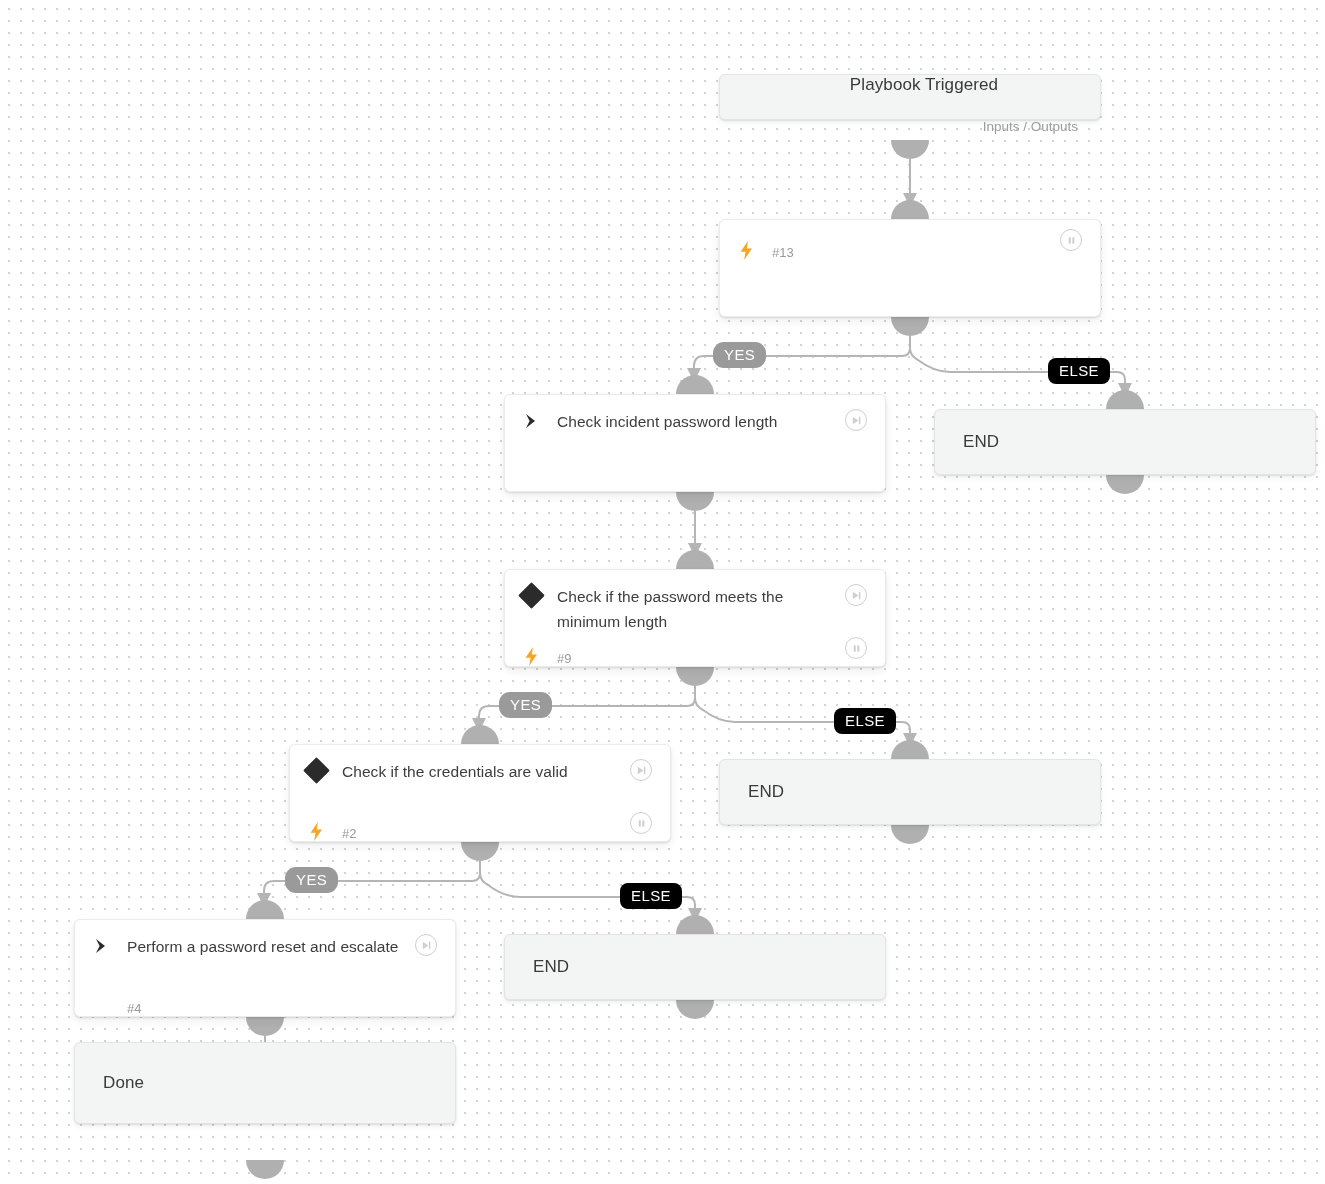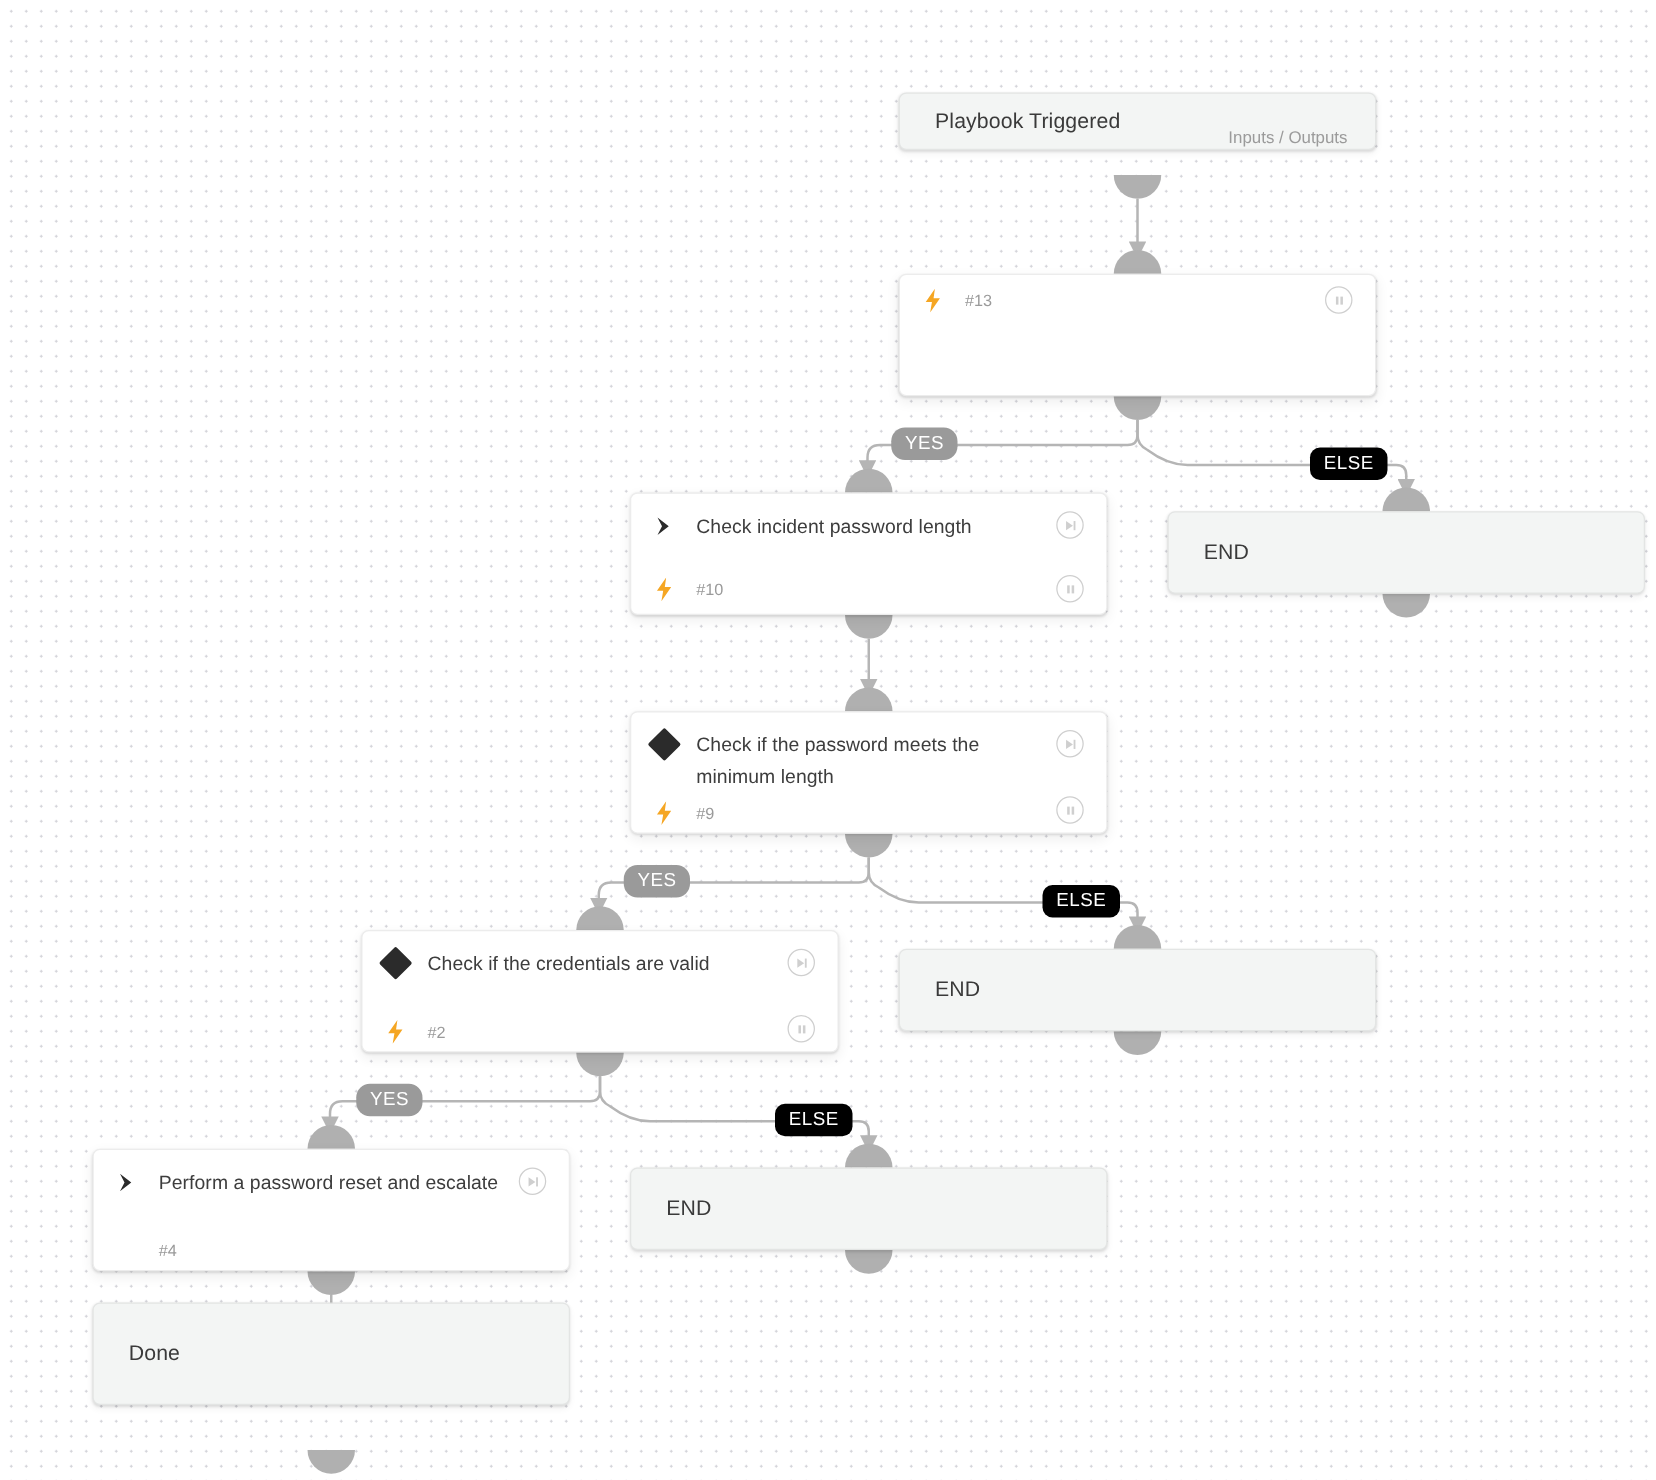--- a/index.html
+++ b/index.html
@@ -100,21 +100,21 @@
   }
   .card-title {
     font-size: 15.5px;
     line-height: 25px;
     color: #3d3d3d;
     padding-right: 48px;
     letter-spacing: 0.05px;
   }
   .card-row-bottom {
     display: flex;
-    align-items: center;
+    align-items: flex-end;
     height: 40px;
     position: relative;
   }
   .card-bolt {
     width: 52px;
     flex: 0 0 52px;
     display: flex;
     justify-content: center;
     align-items: center;
   }
@@ -217,21 +217,21 @@
 
   <div class="handle target" style="left:246px; top:900px;"></div>
   <div class="handle source" style="left:246px; top:1017px;"></div>
 
   <div class="handle target" style="left:676px; top:915px;"></div>
   <div class="handle source" style="left:676px; top:1000px;"></div>
 
   <div class="handle target" style="left:246px; top:1075px;"></div>
   <div class="handle source" style="left:246px; top:1160px;"></div>
 
-  <div class="node block" style="left:719px; top:74px; width:382px; height:46px;">
+  <div class="node block" style="left:719px; top:74px; width:382px; height:46px;flex-direction:column;">
     <span class="block-title">Playbook Triggered</span>
     <span class="block-right">Inputs / Outputs</span>
   </div>
 
   <div class="node card" style="left:719px; top:219px; width:382px; height:98px;">
     <div class="card-row-bottom">
       <div class="card-bolt">
         <svg width="15" height="19" viewBox="0 0 12 16">
             <path d="M7.2 0 L1 9 L5.2 9 L4 16 L10.6 6.4 L6.3 6.4 Z" fill="#f5a623"></path>
           </svg>
@@ -251,34 +251,20 @@
       <div class="card-icon">
         <svg width="20" height="20" viewBox="0 0 20 20">
             <path d="M5 3 L14 10 L5 17 L8.6 10 Z" fill="#2b2b2b"></path>
           </svg>
       </div>
       <div class="card-title">Check incident password length</div>
       <div class="ctrl step">
         <svg width="11" height="11" viewBox="0 0 12 12">
             <path d="M2 2 L8 6 L2 10 Z" fill="#cfcfcf"></path>
             <rect x="8.6" y="2" width="1.6" height="8" fill="#cfcfcf"></rect>
-          </svg>
-      </div>
-    </div>
-    <div class="card-row-bottom">
-      <div class="card-bolt">
-        <svg width="15" height="19" viewBox="0 0 12 16">
-            <path d="M7.2 0 L1 9 L5.2 9 L4 16 L10.6 6.4 L6.3 6.4 Z" fill="#f5a623"></path>
-          </svg>
-      </div>
-      <div class="card-id">#10</div>
-      <div class="ctrl pause">
-        <svg width="11" height="11" viewBox="0 0 12 12">
-            <rect x="3" y="2.5" width="2.2" height="7" fill="#cfcfcf"></rect>
-            <rect x="6.9" y="2.5" width="2.2" height="7" fill="#cfcfcf"></rect>
           </svg>
       </div>
     </div>
   </div>
 
   <div class="node block" style="left:934px; top:409px; width:382px; height:66px;">
     <span class="block-title">END</span>
   </div>
 
   <div class="node card" style="left:504px; top:569px; width:382px; height:98px;">

